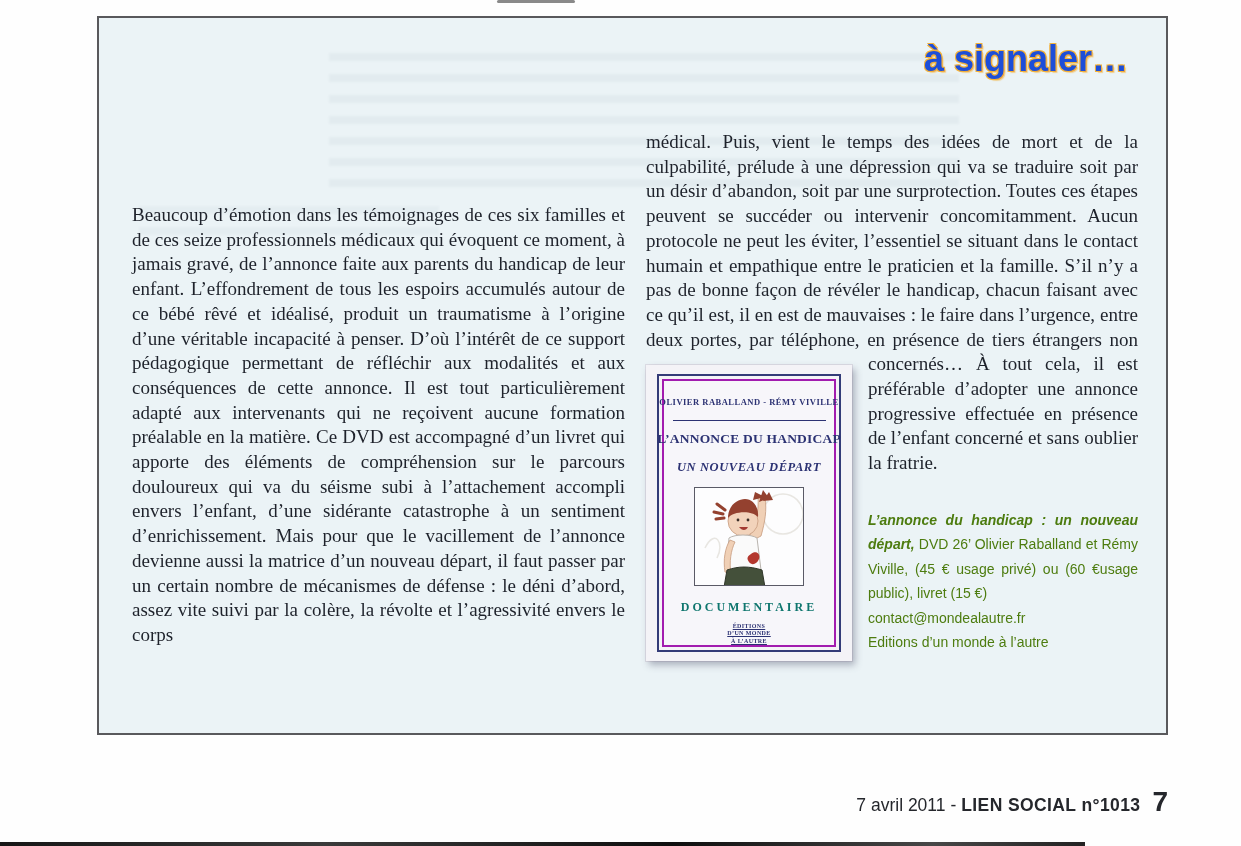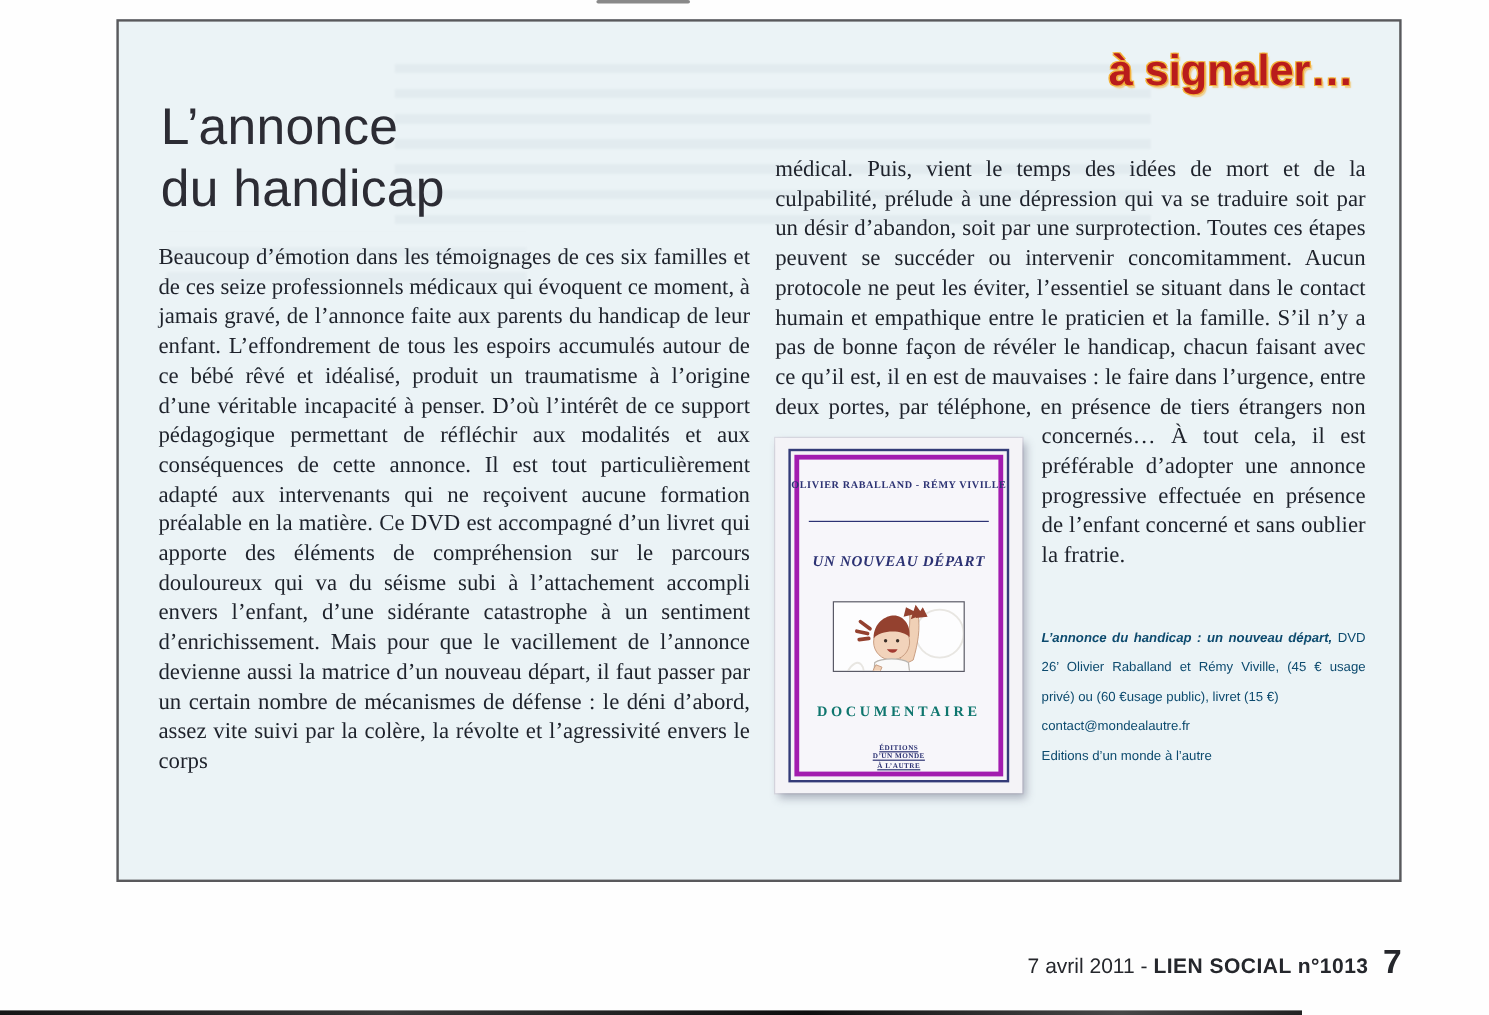--- a/index.html
+++ b/index.html
@@ -15,92 +15,89 @@
   
   .page-box{position:absolute;left:97px;top:16px;width:1067px;height:715px;
     background:#ebf3f6;border:2px solid #59595c;box-sizing:content-box;}
   .ghost{position:absolute;opacity:.05;filter:blur(1px);pointer-events:none;
     background:repeating-linear-gradient(180deg,transparent 0 13px,#4f6378 13px 21px);}
   .ghost-a{left:230px;top:22px;width:630px;height:150px;}
   .ghost-b{left:40px;top:175px;width:300px;height:55px;opacity:.035;}
   
   .section-label{position:absolute;top:20px;right:38px;
     font-family:"Liberation Sans",sans-serif;font-weight:bold;font-size:36px;
-    color:#b91c1c;
+    color:#1d4ed8;
     text-shadow:-1px -1px 0 #f3b23a,1px -1px 0 #f3b23a,-1px 1px 0 #f3b23a,1px 1px 0 #f0a43a,2px 2px 1px rgba(243,178,58,.55);}
   .article-title{position:absolute;left:35px;top:62px;
     font-family:"Liberation Sans",sans-serif;font-weight:400;font-size:43px;
     line-height:52px;color:#2c2c34;letter-spacing:.2px;}
   
   .body-text{font-size:19px;line-height:24.7px;text-align:justify;color:#1e222b;}
   .col-left{position:absolute;left:33px;top:185px;width:493px;}
   .col-right{position:absolute;left:547px;top:112px;width:492px;}
   
   .dvd-wrap{float:left;width:206px;height:296px;margin:13px 16px 8px 0;
     background:#f4f3f7;padding:9px 11px;box-sizing:border-box;
     box-shadow:3px 4px 7px rgba(90,95,120,.45),0 0 0 1px #dcdce4;}
   .dvd-frame{height:100%;border:2px solid #343b78;padding:3px;box-sizing:border-box;}
-  .dvd-frame-inner{height:100%;border:4px solid #a21caf;box-sizing:border-box;
-    display:flex;flex-direction:column;align-items:center;background:#f7f6fa;gap:12px;}
+  .dvd-frame-inner{height:100%;border:2px solid #a21caf;box-sizing:border-box;
+    display:flex;flex-direction:column;align-items:center;background:#f7f6fa;}
   .dvd-authors{margin-top:9px;font-family:"Liberation Serif",serif;font-weight:bold;
     font-size:8.5px;letter-spacing:.5px;color:#2c3273;text-transform:uppercase;white-space:nowrap;}
   .dvd-rule{width:90%;border-top:1px solid #2c3273;margin:5px 0 6px;}
   .dvd-title{font-family:"Liberation Serif",serif;font-weight:bold;font-size:13.5px;
     letter-spacing:.2px;color:#2c3273;text-transform:uppercase;white-space:nowrap;}
   .dvd-subtitle{font-family:"Liberation Serif",serif;font-weight:bold;font-style:italic;
     font-size:12.5px;letter-spacing:.6px;color:#2c3273;text-transform:uppercase;margin-top:3px;white-space:nowrap;}
   .dvd-art{width:108px;height:136px;border:1px solid #5a5a66;background:#fdfdfe;
     margin-top:8px;overflow:hidden;}
   .dvd-genre{margin-top:9px;font-family:"Liberation Serif",serif;font-weight:bold;
     font-size:12px;letter-spacing:3px;color:#0f766e;text-transform:uppercase;}
   .dvd-publisher{margin-top:3px;text-align:center;color:#2c3273;
     font-family:"Liberation Serif",serif;font-weight:bold;}
   .dvd-publisher span{display:block;font-size:6px;line-height:7.5px;
     text-decoration:underline;letter-spacing:.4px;text-transform:uppercase;}
   
-  .caption{margin-top:44px;font-family:"Liberation Sans",sans-serif;
-    font-size:11px;line-height:24.5px;color:#0c4a6e;text-align:justify;}
+  .caption{margin-top:32px;font-family:"Liberation Sans",sans-serif;
+    font-size:14px;line-height:24.5px;color:#4d7c0f;text-align:justify;}
   .cap-lead{font-weight:bold;font-style:italic;}
   .cap-line{display:block;text-align:left;}
   
   .footer{position:absolute;left:0;top:770px;width:1168px;text-align:right;
     font-family:"Liberation Sans",sans-serif;font-size:17.5px;color:#25272c;margin-top:16px;}
   .footer .pub{font-weight:bold;margin-left:5px;letter-spacing:.4px;}
   .footer .pagenum{font-weight:bold;font-size:28px;margin-left:12px;}
 </style>
 </head>
 <body>
 
 <div class="top-smudge"></div>
 <div class="bottom-strip"></div>
 
 <div class="page-box">
   <div class="ghost ghost-a"></div>
   <div class="ghost ghost-b"></div>
 
   <div class="section-label">à signaler…</div>
 
-  <h1 class="article-title" style="margin:0;font-weight:400;">
-    <span style="display:block;">L’annonce</span>
-    <span style="display:block;">du handicap</span>
-  </h1>
 
   <div class="col-left body-text">
     <span>Beaucoup d’émotion dans les témoignages de ces six familles et de ces seize professionnels médicaux qui évoquent ce moment, à jamais gravé, de l’annonce faite aux parents du handicap de leur enfant. L’effondrement de tous les espoirs accumulés autour de ce bébé rêvé et idéalisé, produit un traumatisme à l’origine d’une véritable incapacité à penser. D’où l’intérêt de ce support pédagogique permettant de réfléchir aux modalités et aux conséquences de cette annonce. Il est tout particulièrement adapté aux intervenants qui ne reçoivent aucune formation préalable en la matière. Ce DVD est accompagné d’un livret qui apporte des éléments de compréhension sur le parcours douloureux qui va du séisme subi à l’attachement accompli envers l’enfant, d’une sidérante catastrophe à un sentiment d’enrichissement. Mais pour que le vacillement de l’annonce devienne aussi la matrice d’un nouveau départ, il faut passer par un certain nombre de mécanismes de défense : le déni d’abord, assez vite suivi par la colère, la révolte et l’agressivité envers le corps</span>
   </div>
 
   <div class="col-right">
     <div class="body-text">
       <span>médical. Puis, vient le temps des idées de mort et de la culpabilité, prélude à une dépression qui va se traduire soit par un désir d’abandon, soit par une surprotection. Toutes ces étapes peuvent se succéder ou intervenir concomitamment. Aucun protocole ne peut les éviter, l’essentiel se situant dans le contact humain et empathique entre le praticien et la famille. S’il n’y a pas de bonne façon de révéler le handicap, chacun faisant avec ce qu’il est, il en est de mauvaises : le faire dans l’urgence, entre deux portes, par téléphone, en présence de tiers étrangers non concernés… À tout</span>
 
       <span class="dvd-wrap">
         <span class="dvd-frame" style="display:block;">
           <span class="dvd-frame-inner">
             <span class="dvd-authors">Olivier Raballand - Rémy Viville</span>
             <span class="dvd-rule"></span>
+            <span class="dvd-title">L’annonce du handicap</span>
             <span class="dvd-subtitle">Un nouveau départ</span>
             <span class="dvd-art">
               <svg width="108" height="136" viewBox="0 0 108 136" xmlns="http://www.w3.org/2000/svg">
                 <circle cx="88" cy="26" r="20" fill="none" stroke="#d4cfc6" stroke-width="1.5" opacity=".5"></circle>
                 <path d="M10,60 C20,40 30,55 22,70" fill="none" stroke="#d4cfc6" stroke-width="1.5" opacity=".5"></path>
                 <path d="M58,52 L66,48 C70,34 72,22 70,10 L63,9 C64,22 61,36 54,49 Z" fill="#f0d0b6" stroke="#c79b7e" stroke-width=".8"></path>
                 <path d="M60,4 L70,9 L58,12 Z M68,2 L74,10 L64,14 Z M74,4 L78,12 L68,13 Z" fill="#94412f"></path>
                 <circle cx="48" cy="33" r="15" fill="#f2d3bb" stroke="#c79b7e" stroke-width=".8"></circle>
                 <path d="M33,30 C33,17 43,11 50,11 C58,11 64,19 63,29 C57,22 38,23 33,30 Z" fill="#94412f"></path>
                 <path d="M30,22 L22,16 M28,26 L19,24 M29,30 L21,31" stroke="#94412f" stroke-width="3" stroke-linecap="round"></path>

